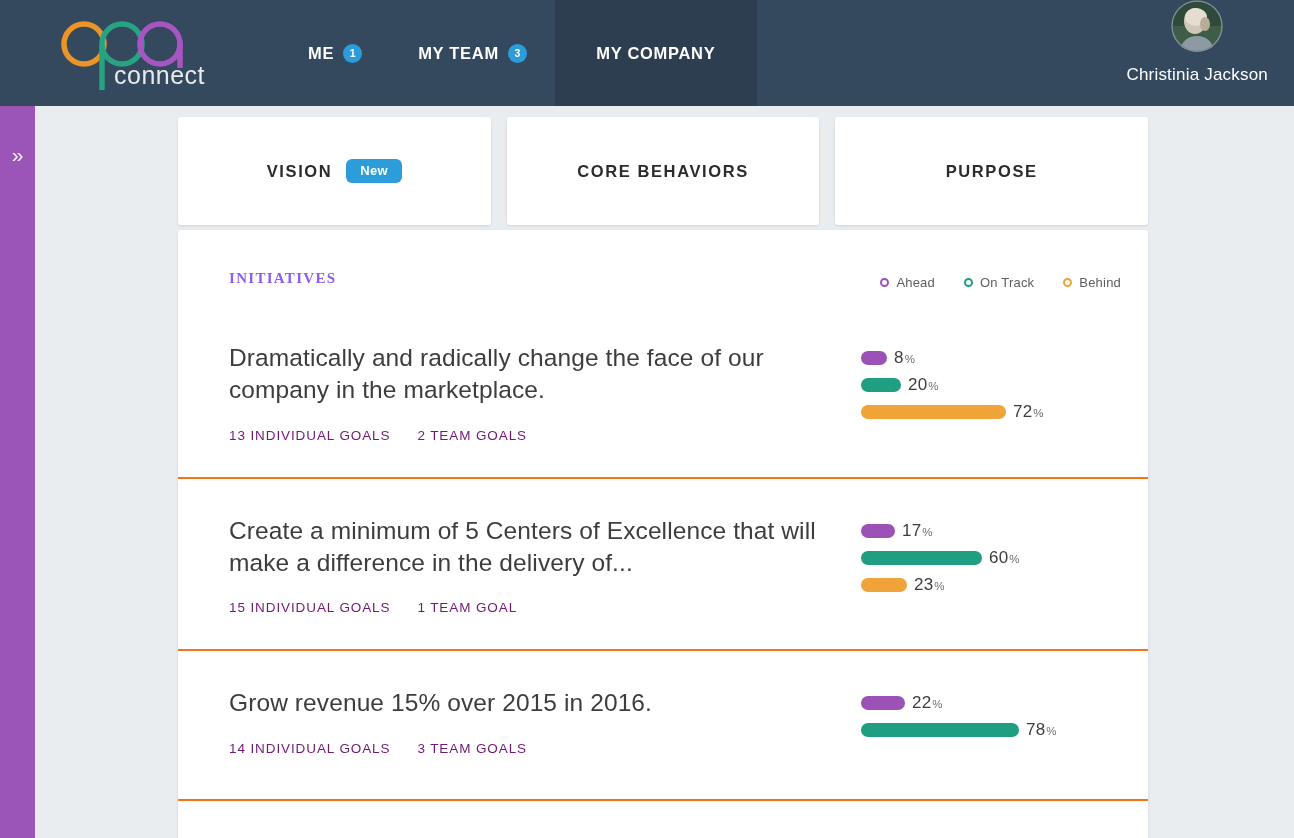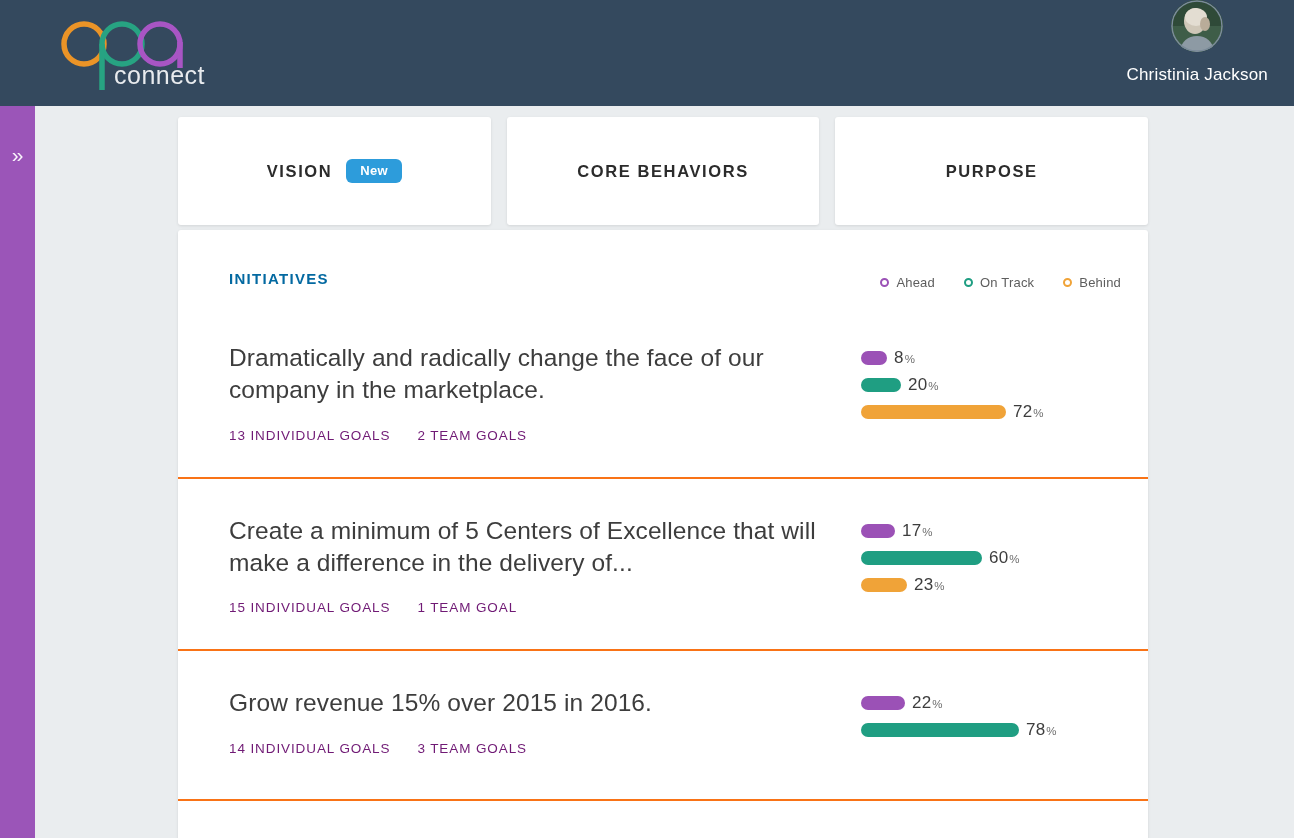--- a/index.html
+++ b/index.html
@@ -194,21 +194,22 @@
     height: 76px;
     position: relative;
   }
   .panel-title {
     position: absolute;
     left: 51px;
     top: 40px;
     font-size: 15px;
     font-weight: bold;
     letter-spacing: 1.3px;
-    color: #0369a1;
+    color: #8b5cf6;
+    font-family: Liberation Serif, serif;
   }
 
   .legend {
     position: absolute;
     right: 27px;
     top: 45px;
     display: flex;
     gap: 29px;
     align-items: center;
   }
@@ -296,20 +297,33 @@
     <svg class="logo-svg" width="150" height="76" viewBox="0 0 150 76">
       <circle cx="28" cy="28" r="20" fill="none" stroke="#eb9427" stroke-width="5.5"></circle>
       <circle cx="66" cy="28" r="20" fill="none" stroke="#27a382" stroke-width="5.5"></circle>
       <line x1="46" y1="28" x2="46" y2="74" stroke="#27a382" stroke-width="5.5"></line>
       <circle cx="104" cy="28" r="20" fill="none" stroke="#a855c4" stroke-width="5.5"></circle>
       <line x1="124" y1="26" x2="124" y2="52" stroke="#a855c4" stroke-width="5.5"></line>
       <text x="58" y="68" fill="#e8ebee" font-family="Liberation Sans, sans-serif" font-size="25" letter-spacing="0.5">connect</text>
     </svg>
   </div>
 
+  <div class="nav">
+    <div class="nav-item">
+      <span>ME</span>
+      <span class="nav-badge">1</span>
+    </div>
+    <div class="nav-item">
+      <span>MY TEAM</span>
+      <span class="nav-badge">3</span>
+    </div>
+    <div class="nav-item active">
+      <span>MY COMPANY</span>
+    </div>
+  </div>
 
   <div class="user-area">
     <div class="avatar">
       <svg width="52" height="52" viewBox="0 0 52 52">
         <defs>
           <clipPath id="avclip">
               <circle cx="26" cy="26" r="26"></circle>
             </clipPath>
         </defs>
         <g clip-path="url(#avclip)">

